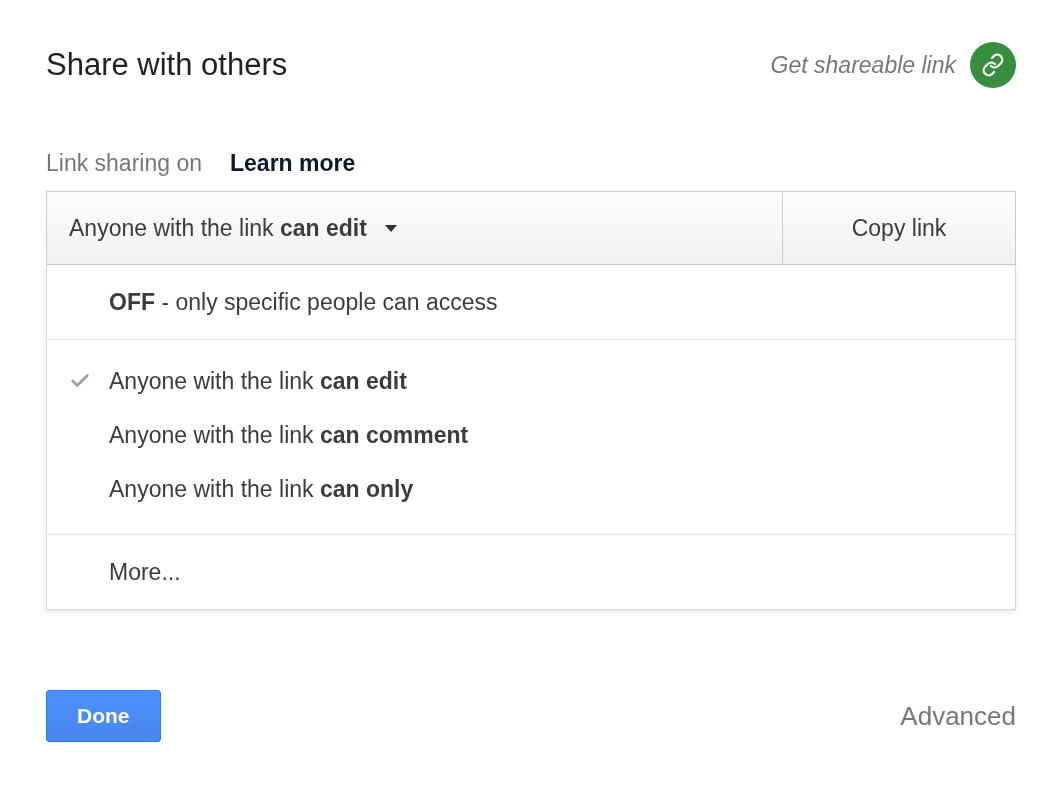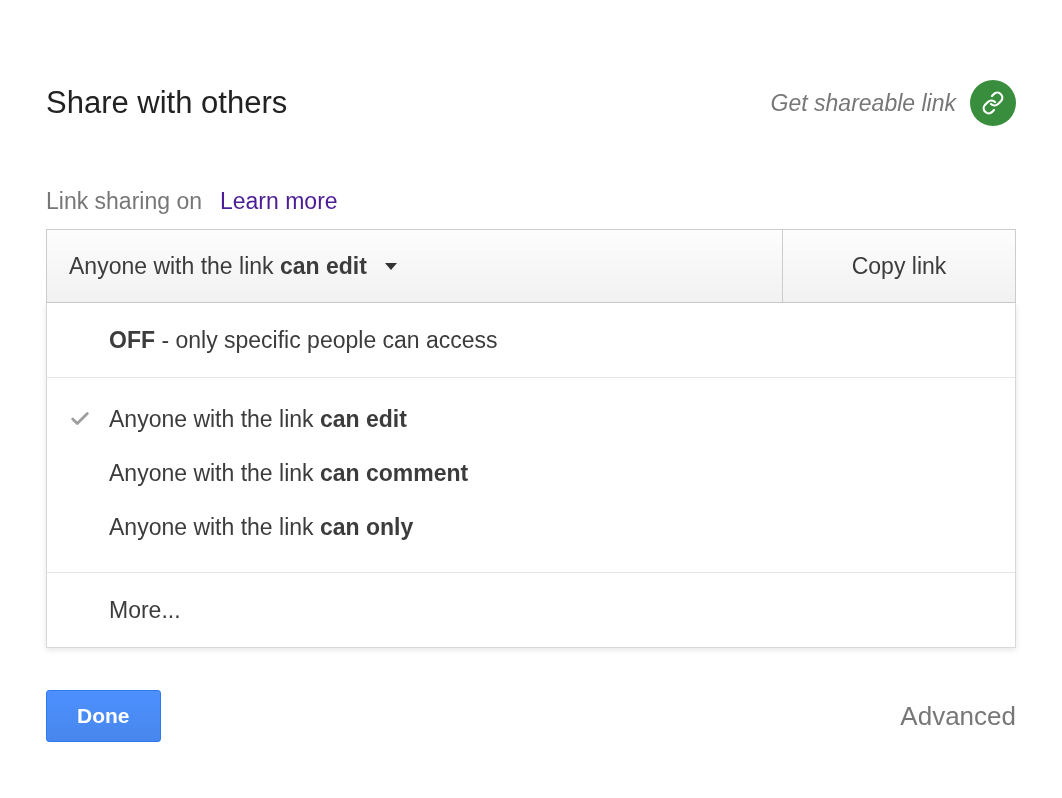--- a/index.html
+++ b/index.html
@@ -6,21 +6,20 @@
     body {
       font-family: Arial, Helvetica, sans-serif;
       background: #fff;
       width: 1062px;
       height: 798px;
       position: relative;
       color: #3c3c3c;
     }
     .dialog {
       padding: 42px 46px 40px 46px;
-      margin-top: 38px;
     }
     .header {
       display: flex;
       justify-content: space-between;
       align-items: center;
       margin-bottom: 62px;
     }
     .title {
       font-size: 31px;
       font-weight: 400;
@@ -42,32 +41,33 @@
       height: 46px;
       border-radius: 50%;
       background: #388e3c;
       display: flex;
       align-items: center;
       justify-content: center;
     }
     .status-row {
       display: flex;
       align-items: flex-end;
-      gap: 18px;
+      gap: 28px;
       margin-bottom: 14px;
     }
     .status-text {
       font-size: 23px;
       color: #777;
     }
     .learn-more {
       font-size: 23px;
-      color: #4c1d95;
+      color: #0f172a;
       text-decoration: none;
       cursor: pointer;
+      font-weight: bold;
     }
     .controls-row {
       display: flex;
       border: 1px solid #ccc;
       height: 74px;
     }
     .dropdown-btn {
       flex: 1;
       background: linear-gradient(to bottom, #fdfdfd, #f1f1f1);
       border: none;

